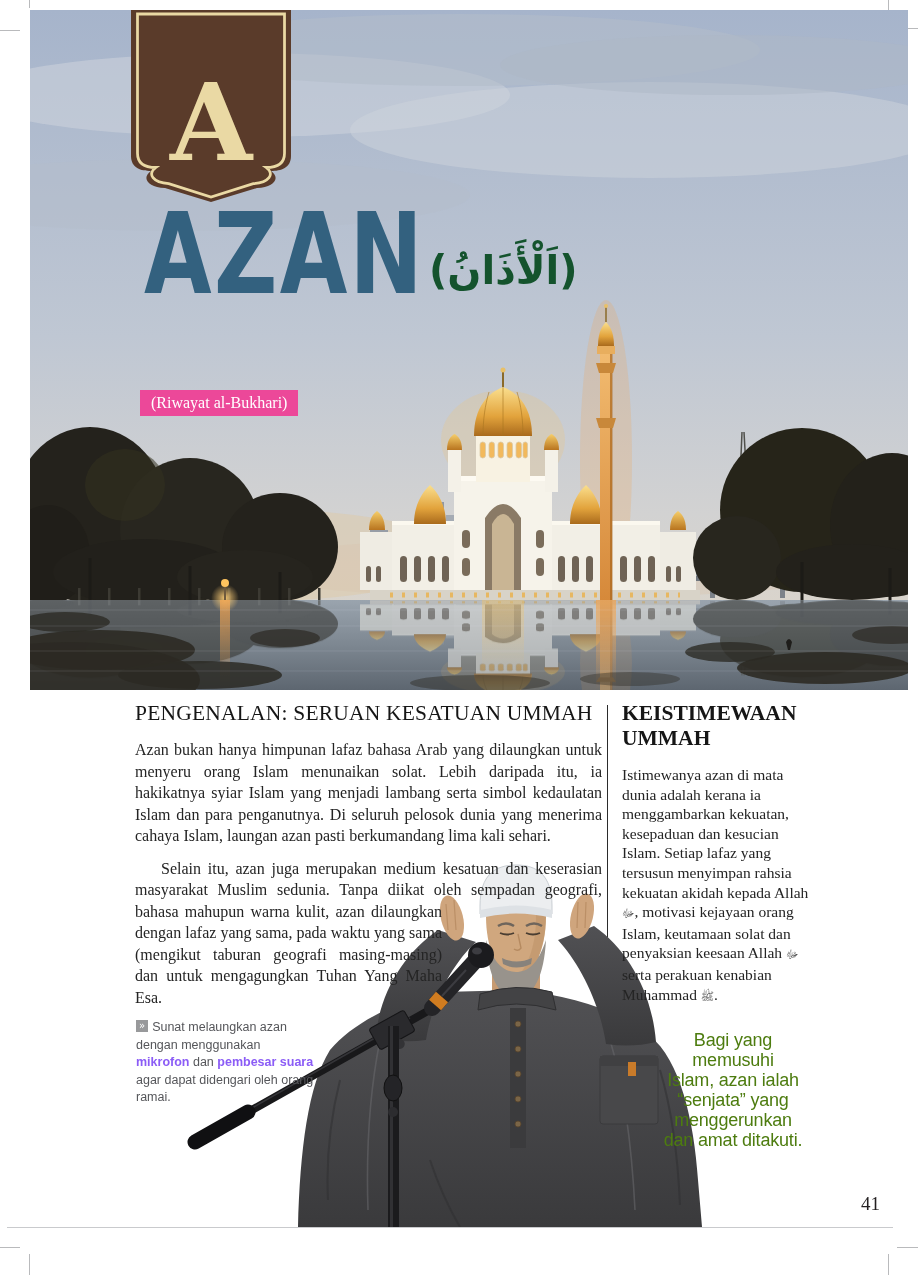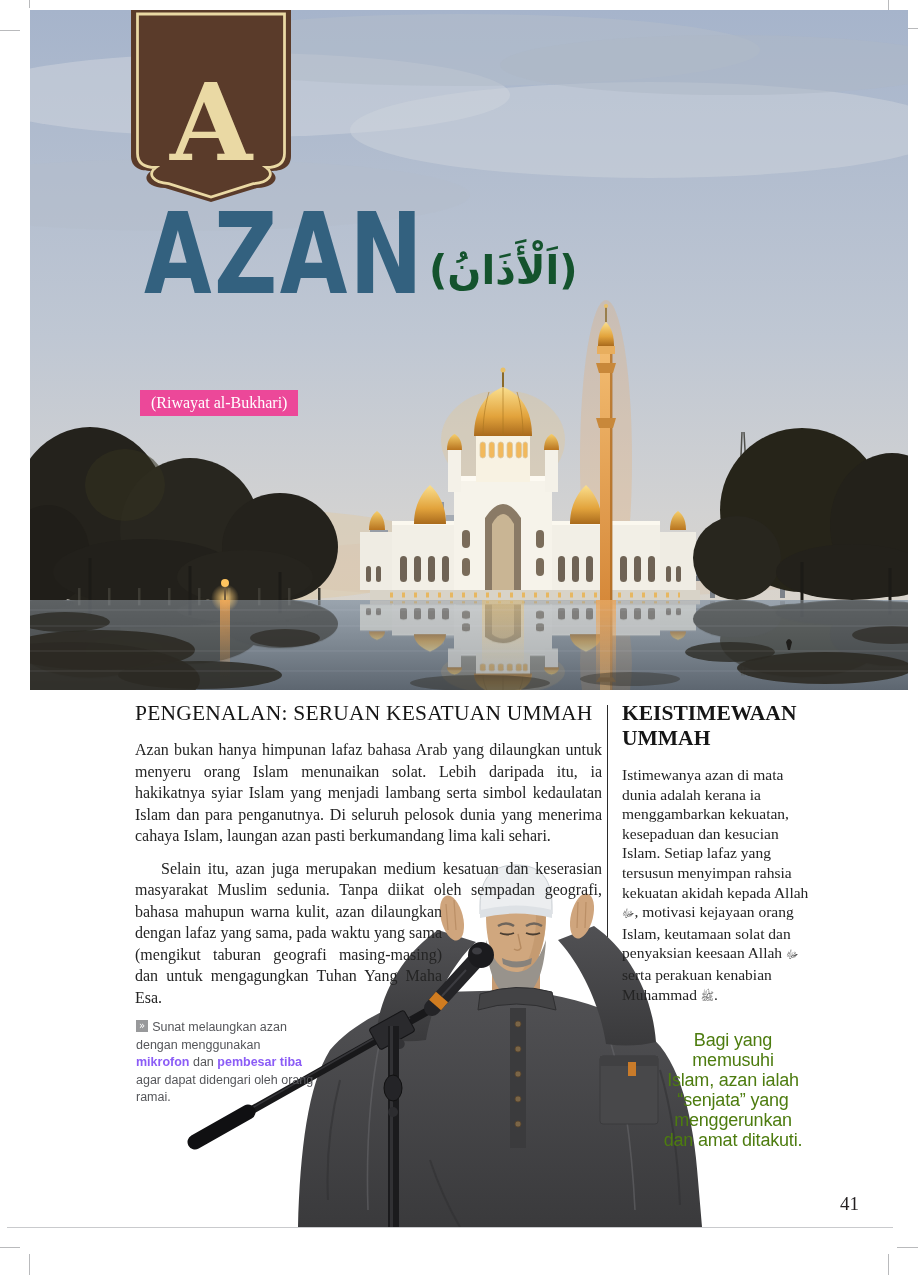--- a/index.html
+++ b/index.html
@@ -39,21 +39,21 @@
   .col-right h2{margin:0 0 14px 0;font-size:21.5px;line-height:25px;font-weight:700;color:#161616;}
   .col-right p{margin:0;font-size:15.5px;line-height:19.6px;color:#242424;}
   .honorific{font-family:"DejaVu Sans",sans-serif;font-size:11px;color:#4a4a4a;}
   .b{font-weight:bold;color:#8b5cf6;}
   .pullquote{position:absolute;left:622px;top:1030px;width:190px;padding-left:16px;z-index:4;
       text-align:center;font-family:"Liberation Sans",sans-serif;font-size:18px;line-height:20px;
       color:#4d7c0f;white-space:pre-line;letter-spacing:-.2px;}
   .miccap{position:absolute;left:136px;top:1019px;width:180px;z-index:4;
       font-family:"Liberation Sans",sans-serif;font-size:12.5px;line-height:17.5px;color:#55565a;}
   .figure{position:absolute;left:180px;top:860px;width:530px;height:367px;z-index:3;}
-  .pagenum{position:absolute;left:840px;top:1193px;width:40px;text-align:left;z-index:4;
+  .pagenum{position:absolute;left:840px;top:1193px;width:40px;text-align:right;z-index:4;
       font-size:19px;color:#231f20;}
   .bottomrule{position:absolute;left:7px;top:1227px;width:886px;height:1px;background:#c9cacd;z-index:4;}
 </style>
 </head>
 <body>
 
 <div class="page">
 
   <div class="crop" style="left:29px;top:0;width:1px;height:8px;"></div>
   <div class="crop" style="left:0;top:30px;width:20px;height:1px;"></div>
@@ -305,21 +305,21 @@
   </div>
 
   <div class="pullquote">Bagi yang
 memusuhi
 Islam, azan ialah
 “senjata” yang
 menggerunkan
 dan amat ditakuti.</div>
 
   <div class="miccap">
-    <span class="cbadge">»</span><span><span>Sunat melaungkan azan dengan menggunakan </span><span class="b">mikrofon</span><span> dan </span><span class="b">pembesar tiba</span><span> agar dapat didengari oleh orang ramai.</span></span>
+    <span class="cbadge">»</span><span><span>Sunat melaungkan azan dengan menggunakan </span><span class="b">mikrofon</span><span> dan </span><span class="b">pembesar suara</span><span> agar dapat didengari oleh orang ramai.</span></span>
   </div>
 
   <div class="figure">
     <svg width="530" height="367" viewBox="0 0 530 367">
       <defs>
         <linearGradient id="robe" x1="0" y1="0" x2="0" y2="1">
           <stop offset="0" stop-color="#515154"></stop>
             <stop offset="1" stop-color="#3a3a3c"></stop>
         </linearGradient>
       </defs>

